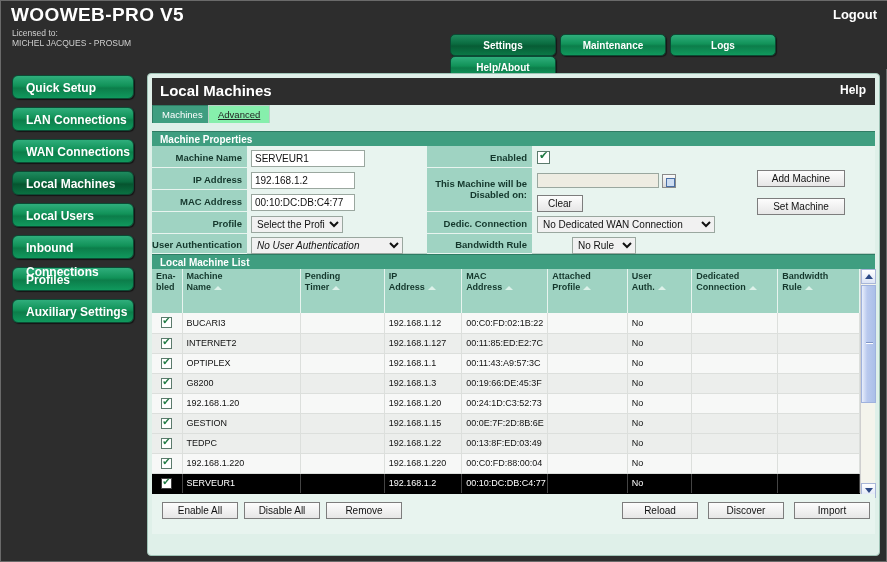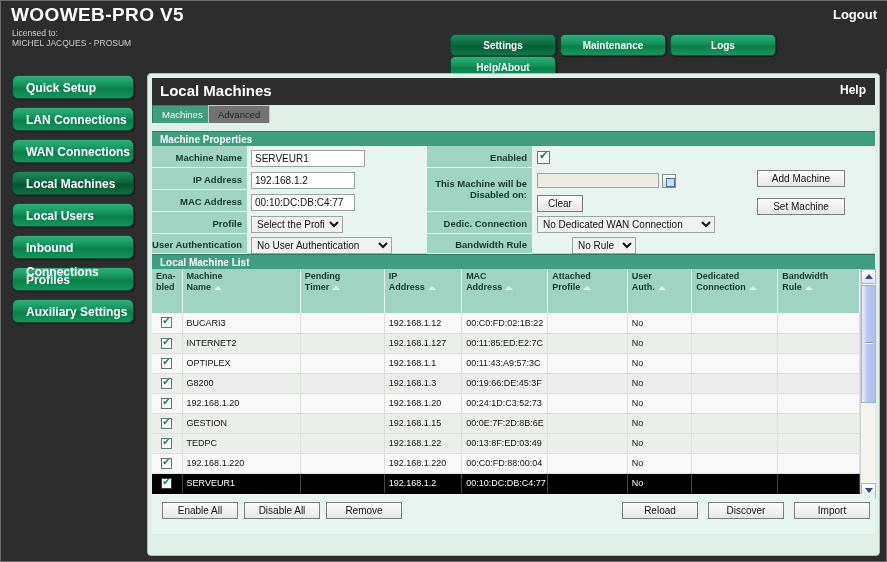--- a/index.html
+++ b/index.html
@@ -97,21 +97,21 @@
   
   #tabs { height: 26px; background: #dff0e9; position: relative; }
   .tab {
     position: absolute; top: 0; height: 18px;
     line-height: 18px; padding: 0 9px;
     font-size: 9.5px; color: #111;
     border: 1px solid #b9cfc6; border-bottom: none;
     cursor: pointer;
   }
   .tab.active { background: #3f9e80; color: #ffffff; border-color: #2f7c64; left: 0; }
-  .tab.idle { background: #737373; color: #222; left: 56px; }
+  .tab.idle { background: #86efac; color: #222; left: 56px; text-decoration: underline; }
 
   
   .sectionbar {
     height: 15px; background: #3f9e80;
     color: #ffffff; font-size: 10px; font-weight: bold;
     padding: 2px 0 0 8px;
     border-top: 1px solid #2f7c64;
   }
 
   
@@ -304,21 +304,21 @@
       </div>
       <div class="fldcell" style="left:99px;top:46px;">
         <input class="txt" style="width: 104px;" value="00:10:DC:DB:C4:77">
       </div>
       <div class="fldcell" style="left:99px;top:68px;">
         <select class="sel" style="width:92px;">
           <option>Select the Profile</option>
         </select>
       </div>
       <div class="fldcell" style="left:99px;top:89px;">
-        <select class="sel" style="width:141px;">
+        <select class="sel" style="width:152px;font-style:italic;">
           <option>No User Authentication</option>
         </select>
       </div>
 
       <div class="lblcell" style="left:275px;top:0;width:105px;height:22px;padding-top:6px;">Enabled</div>
       <div class="lblcell" style="left:275px;top:22px;width:105px;height:44px;padding-top:10px;text-align:right;">This Machine will be Disabled on:</div>
       <div class="lblcell" style="left:275px;top:66px;width:105px;height:22px;padding-top:6px;">Dedic. Connection</div>
       <div class="lblcell" style="left:275px;top:88px;width:105px;height:20px;padding-top:5px;">Bandwidth Rule</div>
 
       <div class="fldcell" style="left:385px;top:4px;">

